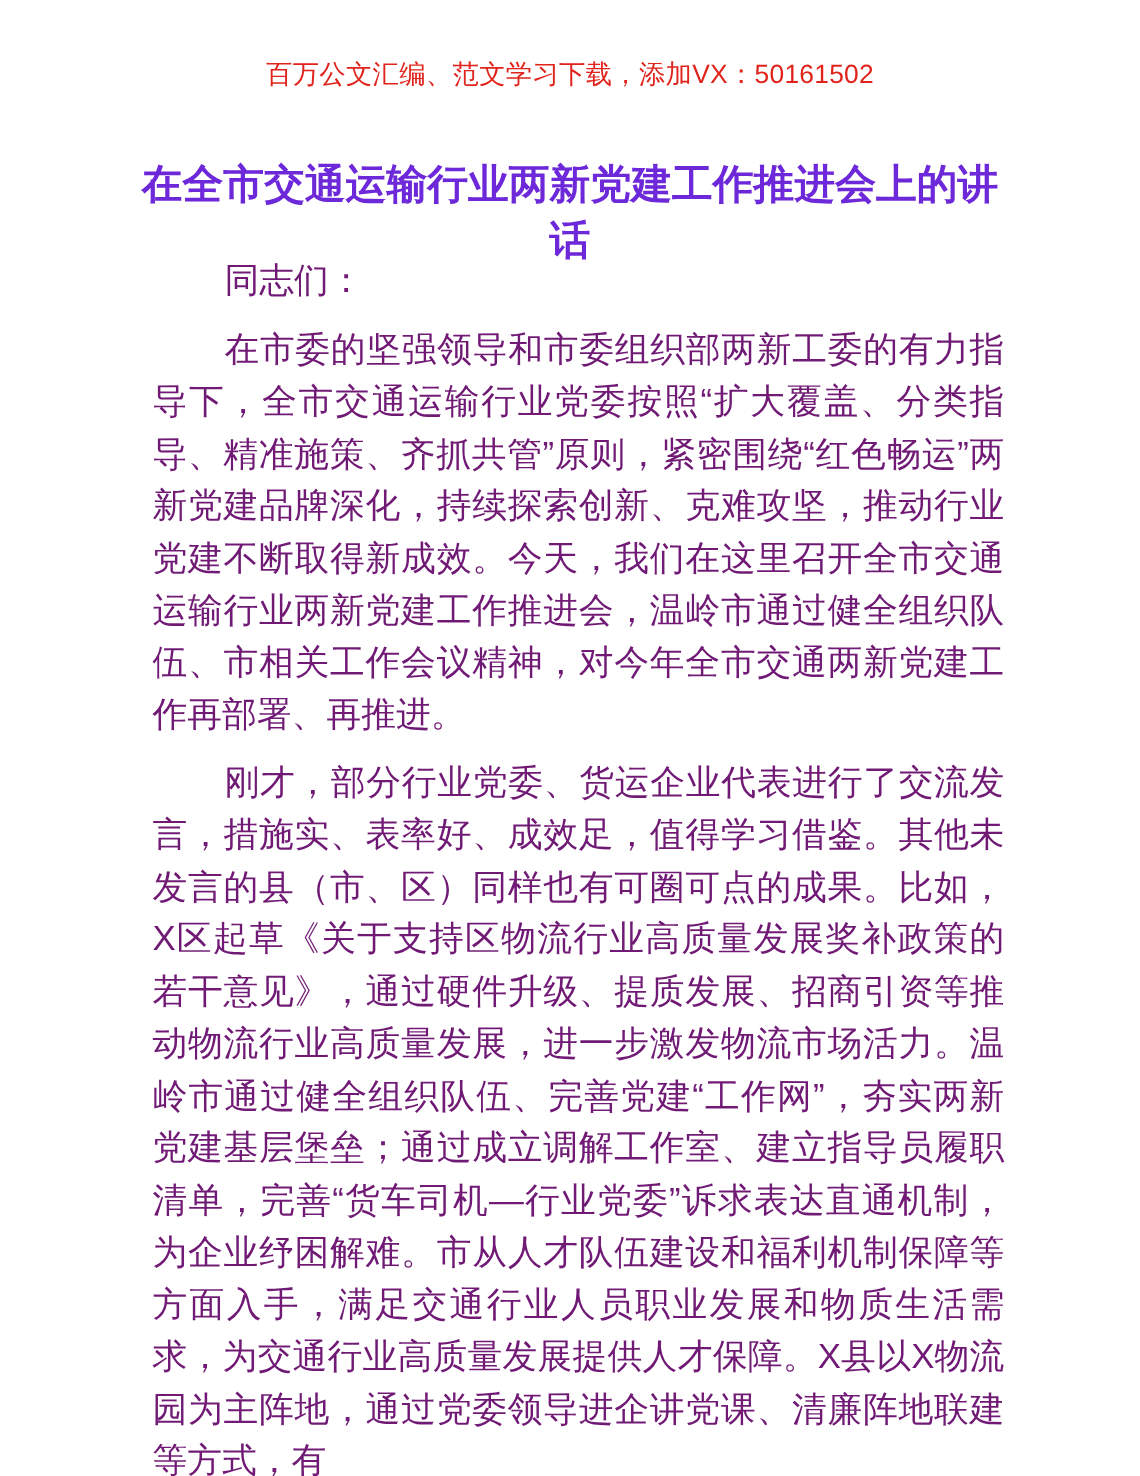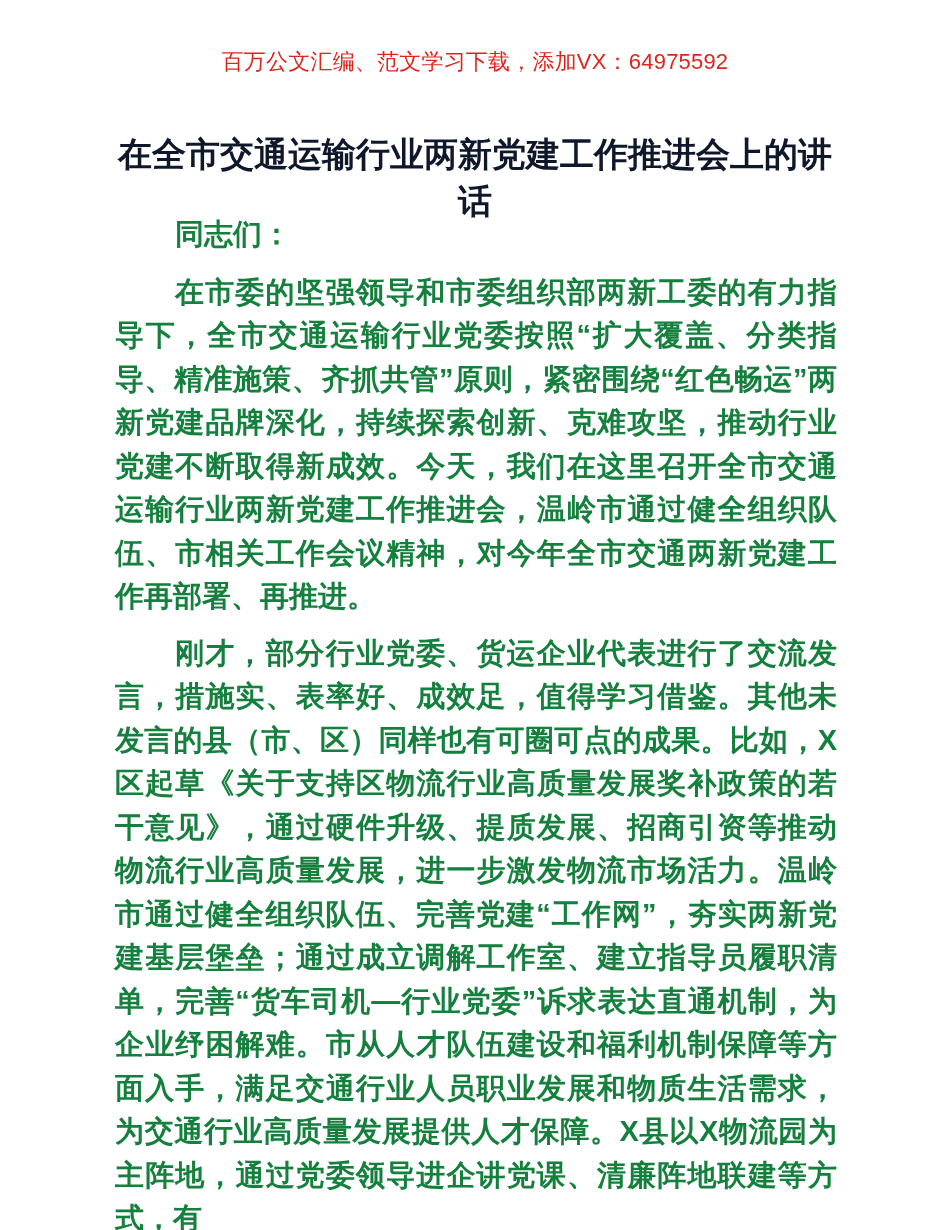--- a/index.html
+++ b/index.html
@@ -46,59 +46,59 @@
   
   .doc-title {
     position: absolute;
     top: 108px;
     left: 115px;
     width: 720px;
     text-align: center;
     font-size: 34px;
     line-height: 47px;
     font-weight: bold;
-    color: #0f172a;
+    color: #6d28d9;
     letter-spacing: 0px;
   }
 
   
   .body-block {
     position: absolute;
     top: 213px;
     left: 115px;
     width: 722px;
   }
 
   .para {
-    margin: 0 0 13px 0;
+    margin: 0 0 13px 12px;
     font-size: 29px;
     line-height: 43.5px;
-    font-weight: 700;
-    color: #15803d;
+    font-weight: 400;
+    color: #701a75;
     text-align: justify;
     text-justify: inter-ideograph;
     text-indent: 60px;
     letter-spacing: 0px;
     word-break: break-all;
   }
   .para.last {
     margin-bottom: 0;
   }
   .para.salutation {
     text-align: left;
     margin-bottom: 14px;
   }
 </style>
 </head>
 <body>
 
 <div class="page">
 
   <div class="promo-bar">
-    <span class="promo-text">百万公文汇编、范文学习下载，添加VX：64975592</span>
+    <span class="promo-text">百万公文汇编、范文学习下载，添加VX：50161502</span>
   </div>
 
   <h1 class="doc-title">在全市交通运输行业两新党建工作推进会上的讲话</h1>
 
   <div class="body-block">
 
     <p class="para salutation">同志们：</p>
 
     <p class="para">在市委的坚强领导和市委组织部两新工委的有力指导下，全市交通运输行业党委按照“扩大覆盖、分类指导、精准施策、齐抓共管”原则，紧密围绕“红色畅运”两新党建品牌深化，持续探索创新、克难攻坚，推动行业党建不断取得新成效。今天，我们在这里召开全市交通运输行业两新党建工作推进会，温岭市通过健全组织队伍、市相关工作会议精神，对今年全市交通两新党建工作再部署、再推进。</p>
 

